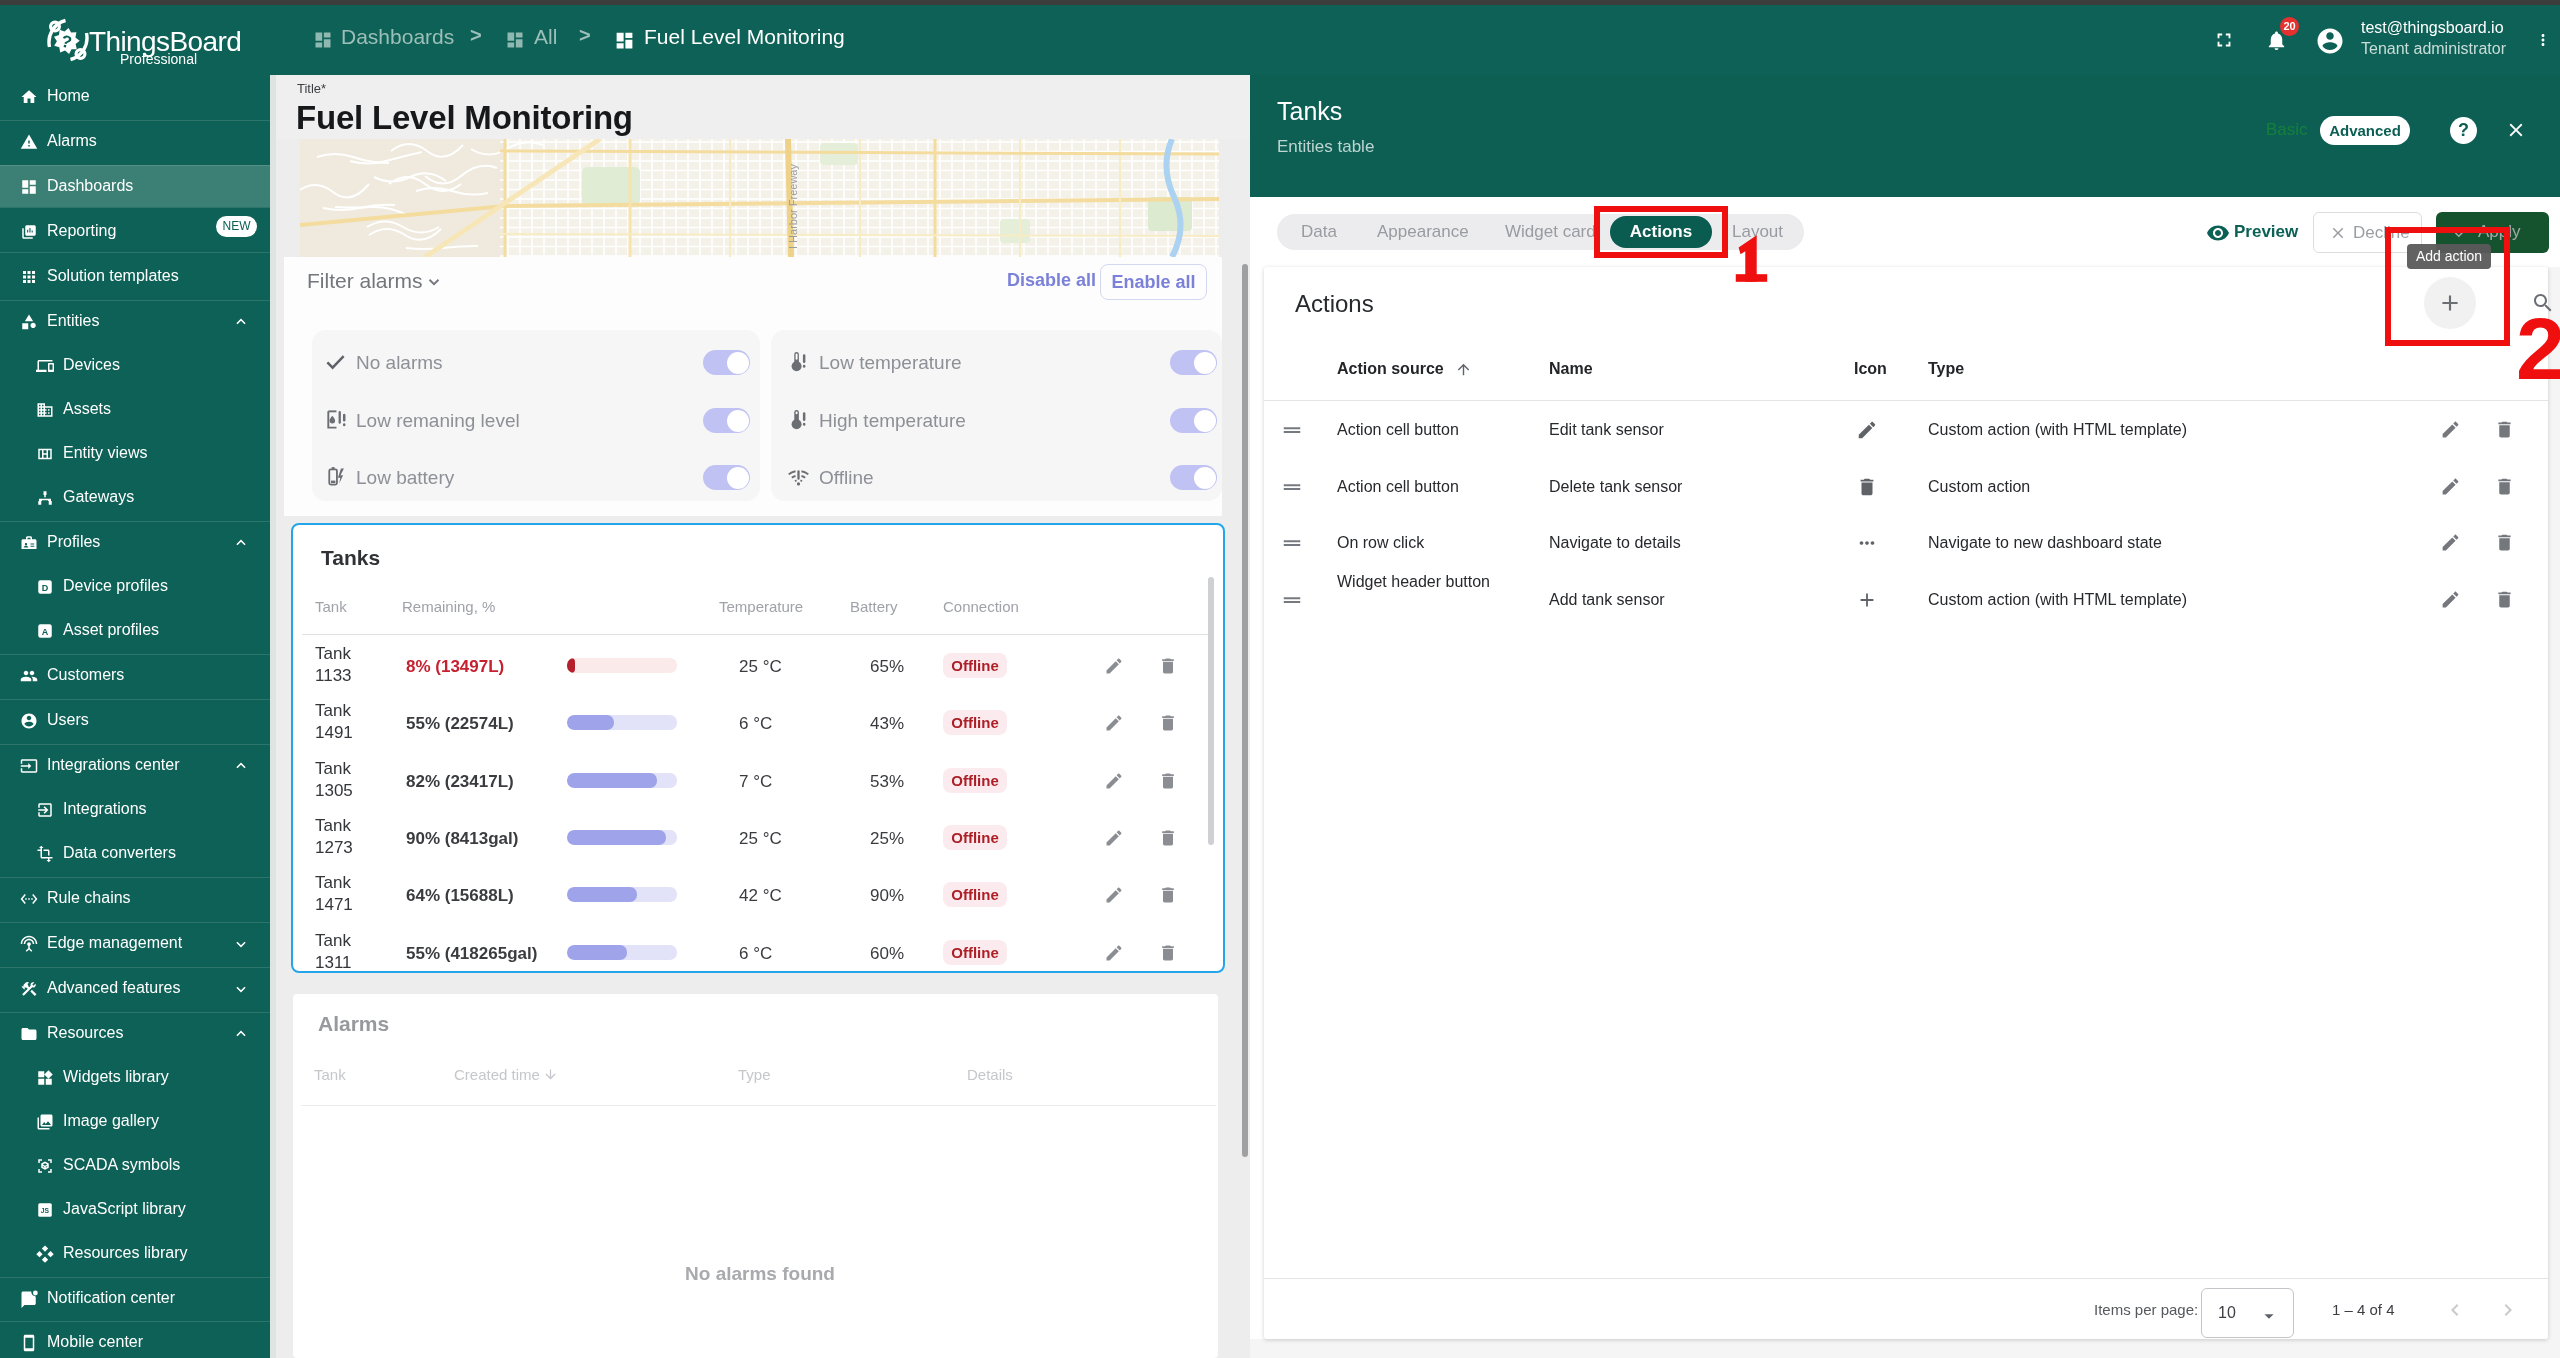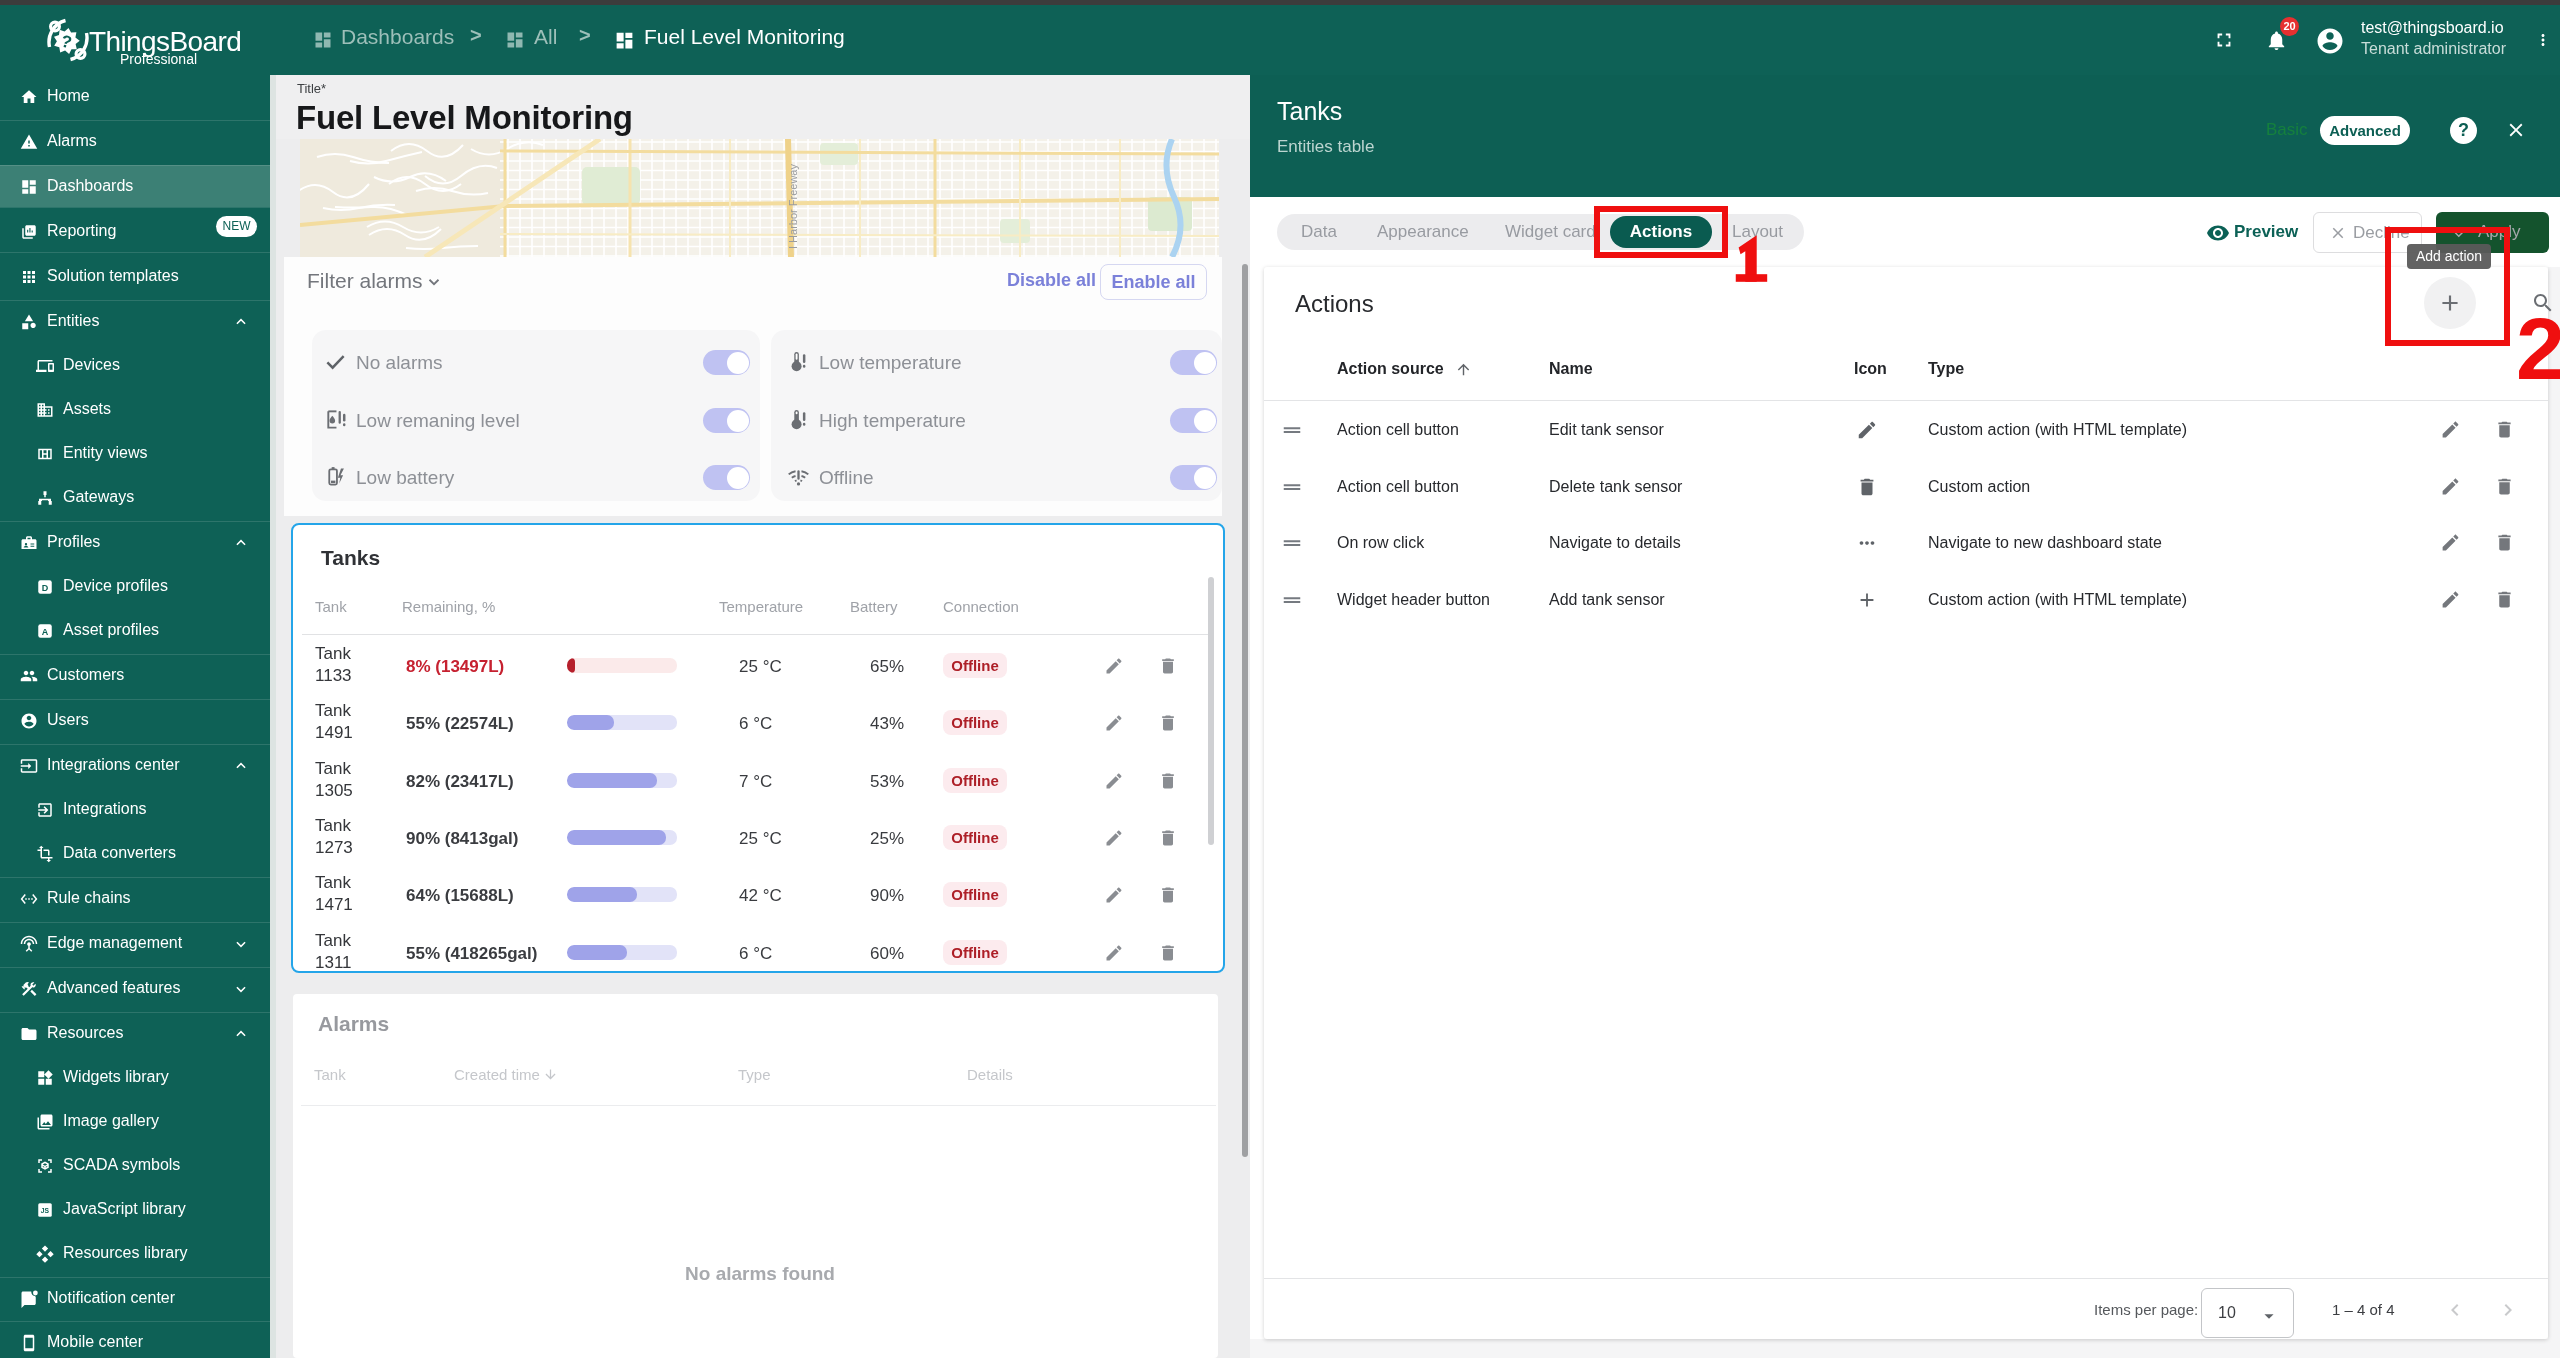--- a/index.html
+++ b/index.html
@@ -822,21 +822,21 @@
 <div class="abs" style="left:2494px;top:532px">
     <svg width="21" height="21" viewBox="0 0 24 24" fill="#74777c">
       <path d="M6 19c0 1.1.9 2 2 2h8c1.1 0 2-.9 2-2V7H6v12zM19 4h-3.5l-1-1h-5l-1 1H5v2h14V4z"></path>
     </svg>
   </div>
 <div class="abs" style="left:1281px;top:589px">
     <svg width="22" height="22" viewBox="0 0 24 24" fill="#757a80">
       <path d="M3 9h18v2.2H3zM3 13h18v2.2H3z"></path>
     </svg>
   </div>
-<div class="acell" style="left:1337px;top:591px">Widget header button</div>
+<div class="acell" style="left:1337px;top:573px">Widget header button</div>
 <div class="acell" style="left:1549px;top:591px">Add tank sensor</div>
 <div class="abs" style="left:1856px;top:589px">
     <svg width="22" height="22" viewBox="0 0 24 24" fill="#5f6368">
       <path d="M19 13h-6v6h-2v-6H5v-2h6V5h2v6h6v2z"></path>
     </svg>
   </div>
 <div class="acell" style="left:1928px;top:591px">Custom action (with HTML template)</div>
 <div class="abs" style="left:2440px;top:589px">
     <svg width="21" height="21" viewBox="0 0 24 24" fill="#74777c">
       <path d="M3 17.25V21h3.75L17.81 9.94l-3.75-3.75L3 17.25zM20.71 7.04c.39-.39.39-1.02 0-1.41l-2.34-2.34c-.39-.39-1.02-.39-1.41 0l-1.83 1.83 3.75 3.75 1.83-1.83z"></path>

